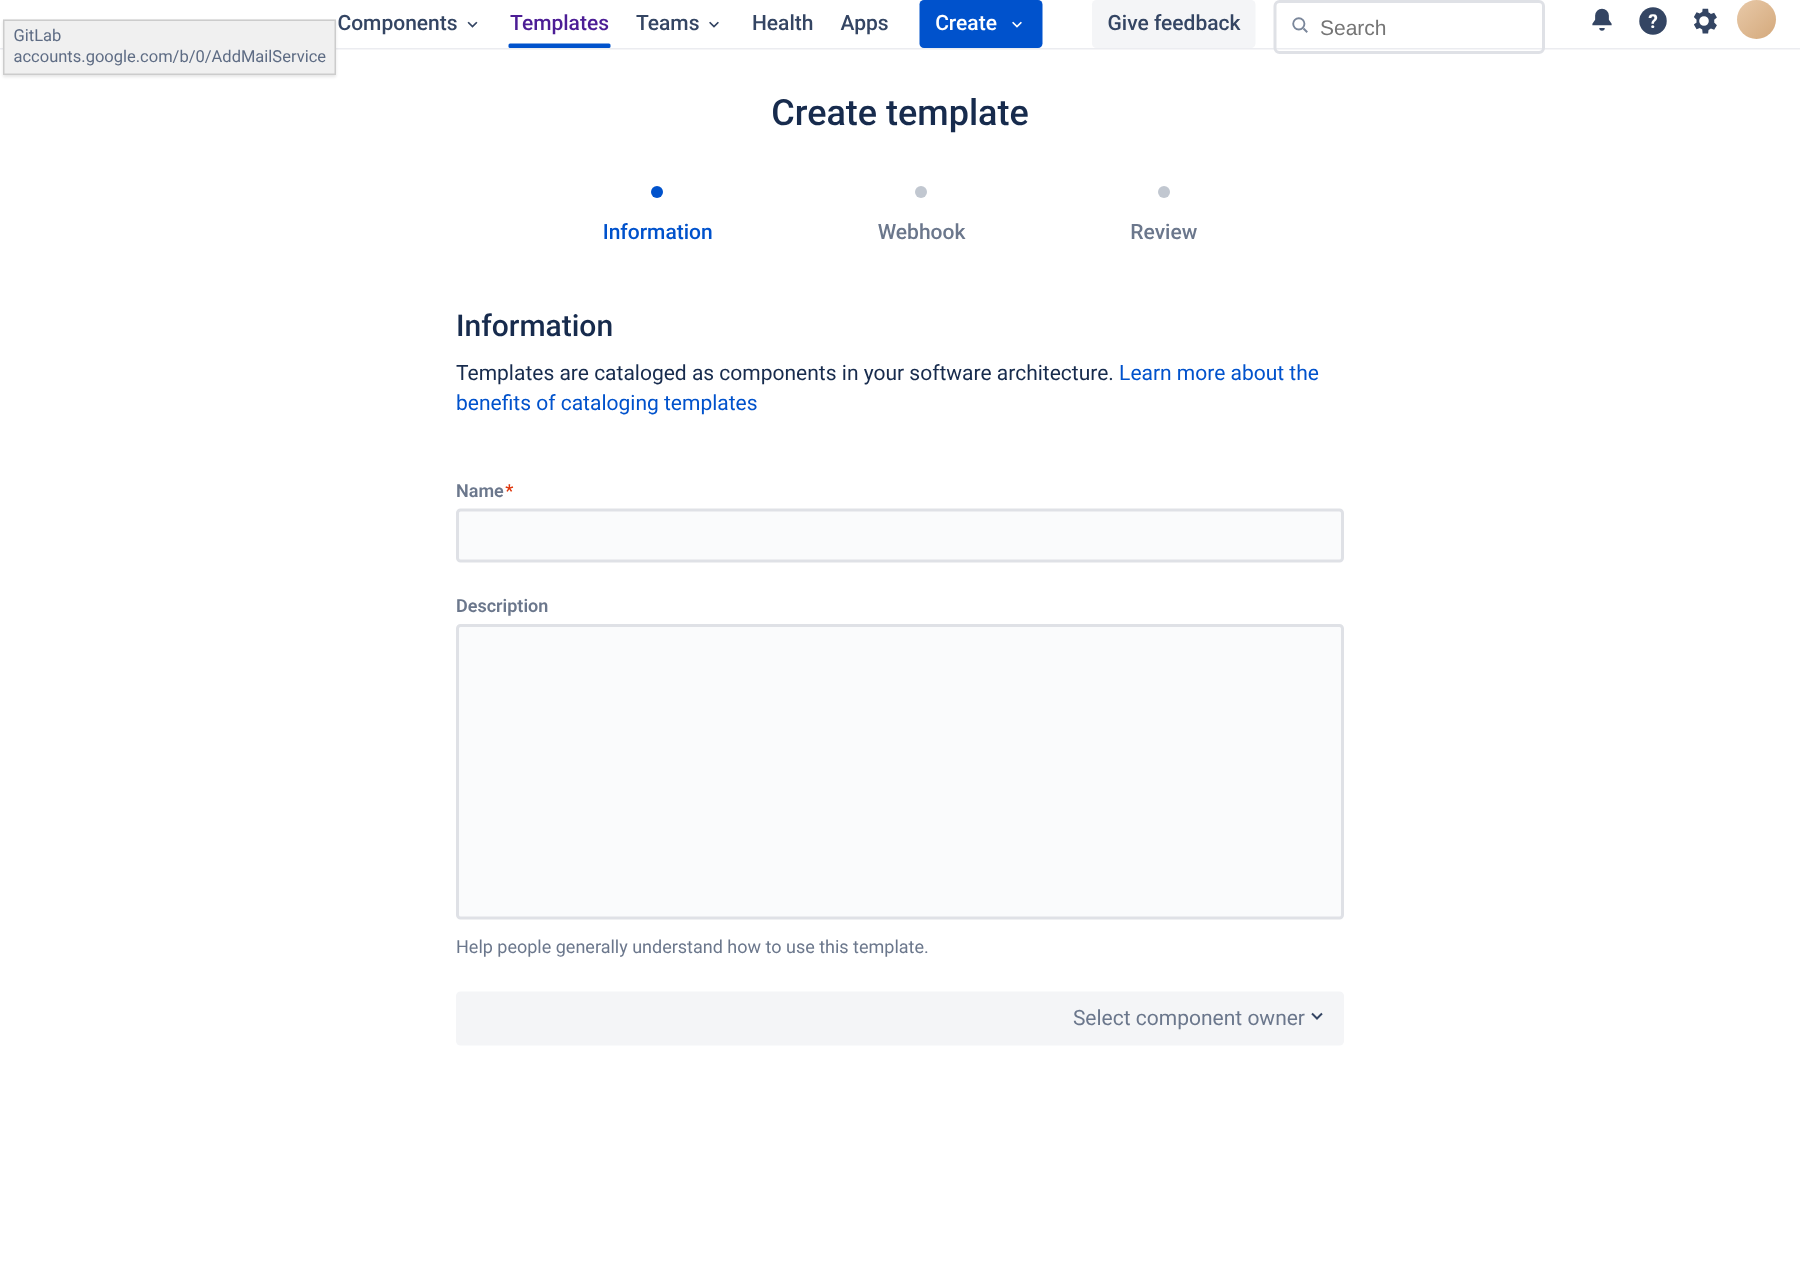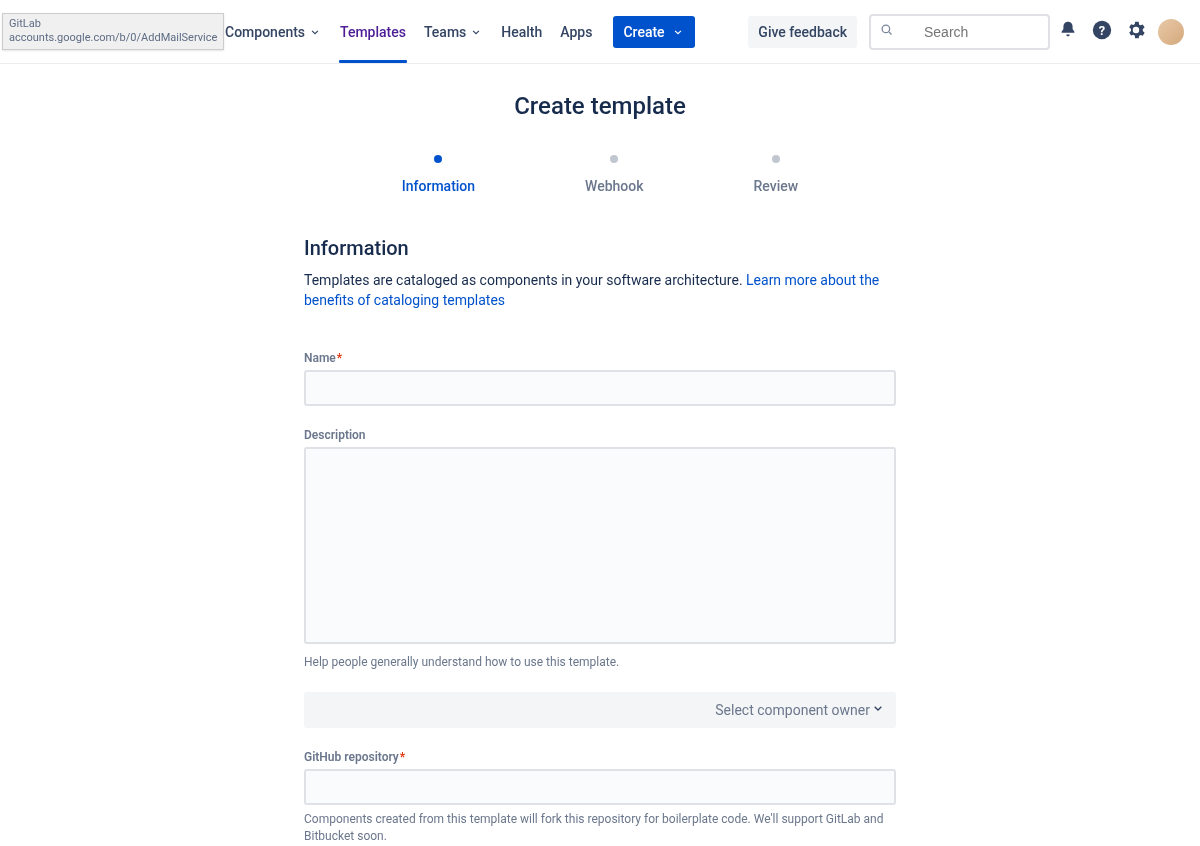--- a/index.html
+++ b/index.html
@@ -21,24 +21,24 @@
       padding: 3px 6px;
       font-size: 11px;
       line-height: 1.3;
       z-index: 100;
       color: #333;
       box-shadow: 0 1px 2px rgba(0,0,0,0.1);
     }
     .tooltip-title { color: #5e6c84; }
     .tooltip-url { color: #5e6c84; }
     .topbar {
-      height: 64px;
+      height: 33px;
       border-bottom: 1px solid #ebecf0;
       display: flex;
-      align-items: center;
+      align-items: flex-start;
       padding: 0 16px 0 216px;
     }
     .nav-items { display: flex; align-items: center; height: 100%; }
     .nav-item {
       display: flex;
       align-items: center;
       height: 100%;
       padding: 0 9px;
       font-size: 14px;
       font-weight: 500;
@@ -90,22 +90,21 @@
       margin-right: 12px;
     }
     .search-box {
       width: 181px;
       height: 32px;
       border: 2px solid #DFE1E6;
       border-radius: 4px;
       display: flex;
       align-items: center;
       padding: 16px 8px;
-      margin-right: 0;
-      gap: 24px;
+      margin-right: 20px;
     }
     .search-box input {
       border: none;
       outline: none;
       font-size: 14px;
       width: 100%;
       color: #7A869A;
     }
     .search-box svg { margin-right: 6px; flex-shrink: 0; }
     .icon-btn {
@@ -338,22 +337,15 @@
       <div class="select-wrap">
         <span class="select-placeholder">Select component owner</span>
         <span>
           <svg width="16" height="16" viewBox="0 0 24 24">
               <path d="M7 10l5 5 5-5" fill="none" stroke="#344563" stroke-width="2"></path>
             </svg>
         </span>
       </div>
     </div>
 
-    <div class="field" style="margin-bottom:0">
-      <label class="field-label">
-        <span>GitHub repository</span><span class="req">*</span>
-      </label>
-      <input class="text-input" type="text" style="">
-      <div class="help-text">Components created from this template will fork this repository for boilerplate code. We'll support GitLab and Bitbucket soon.</div>
-    </div>
 
   </div>
 </div>
 
 </body></html>

